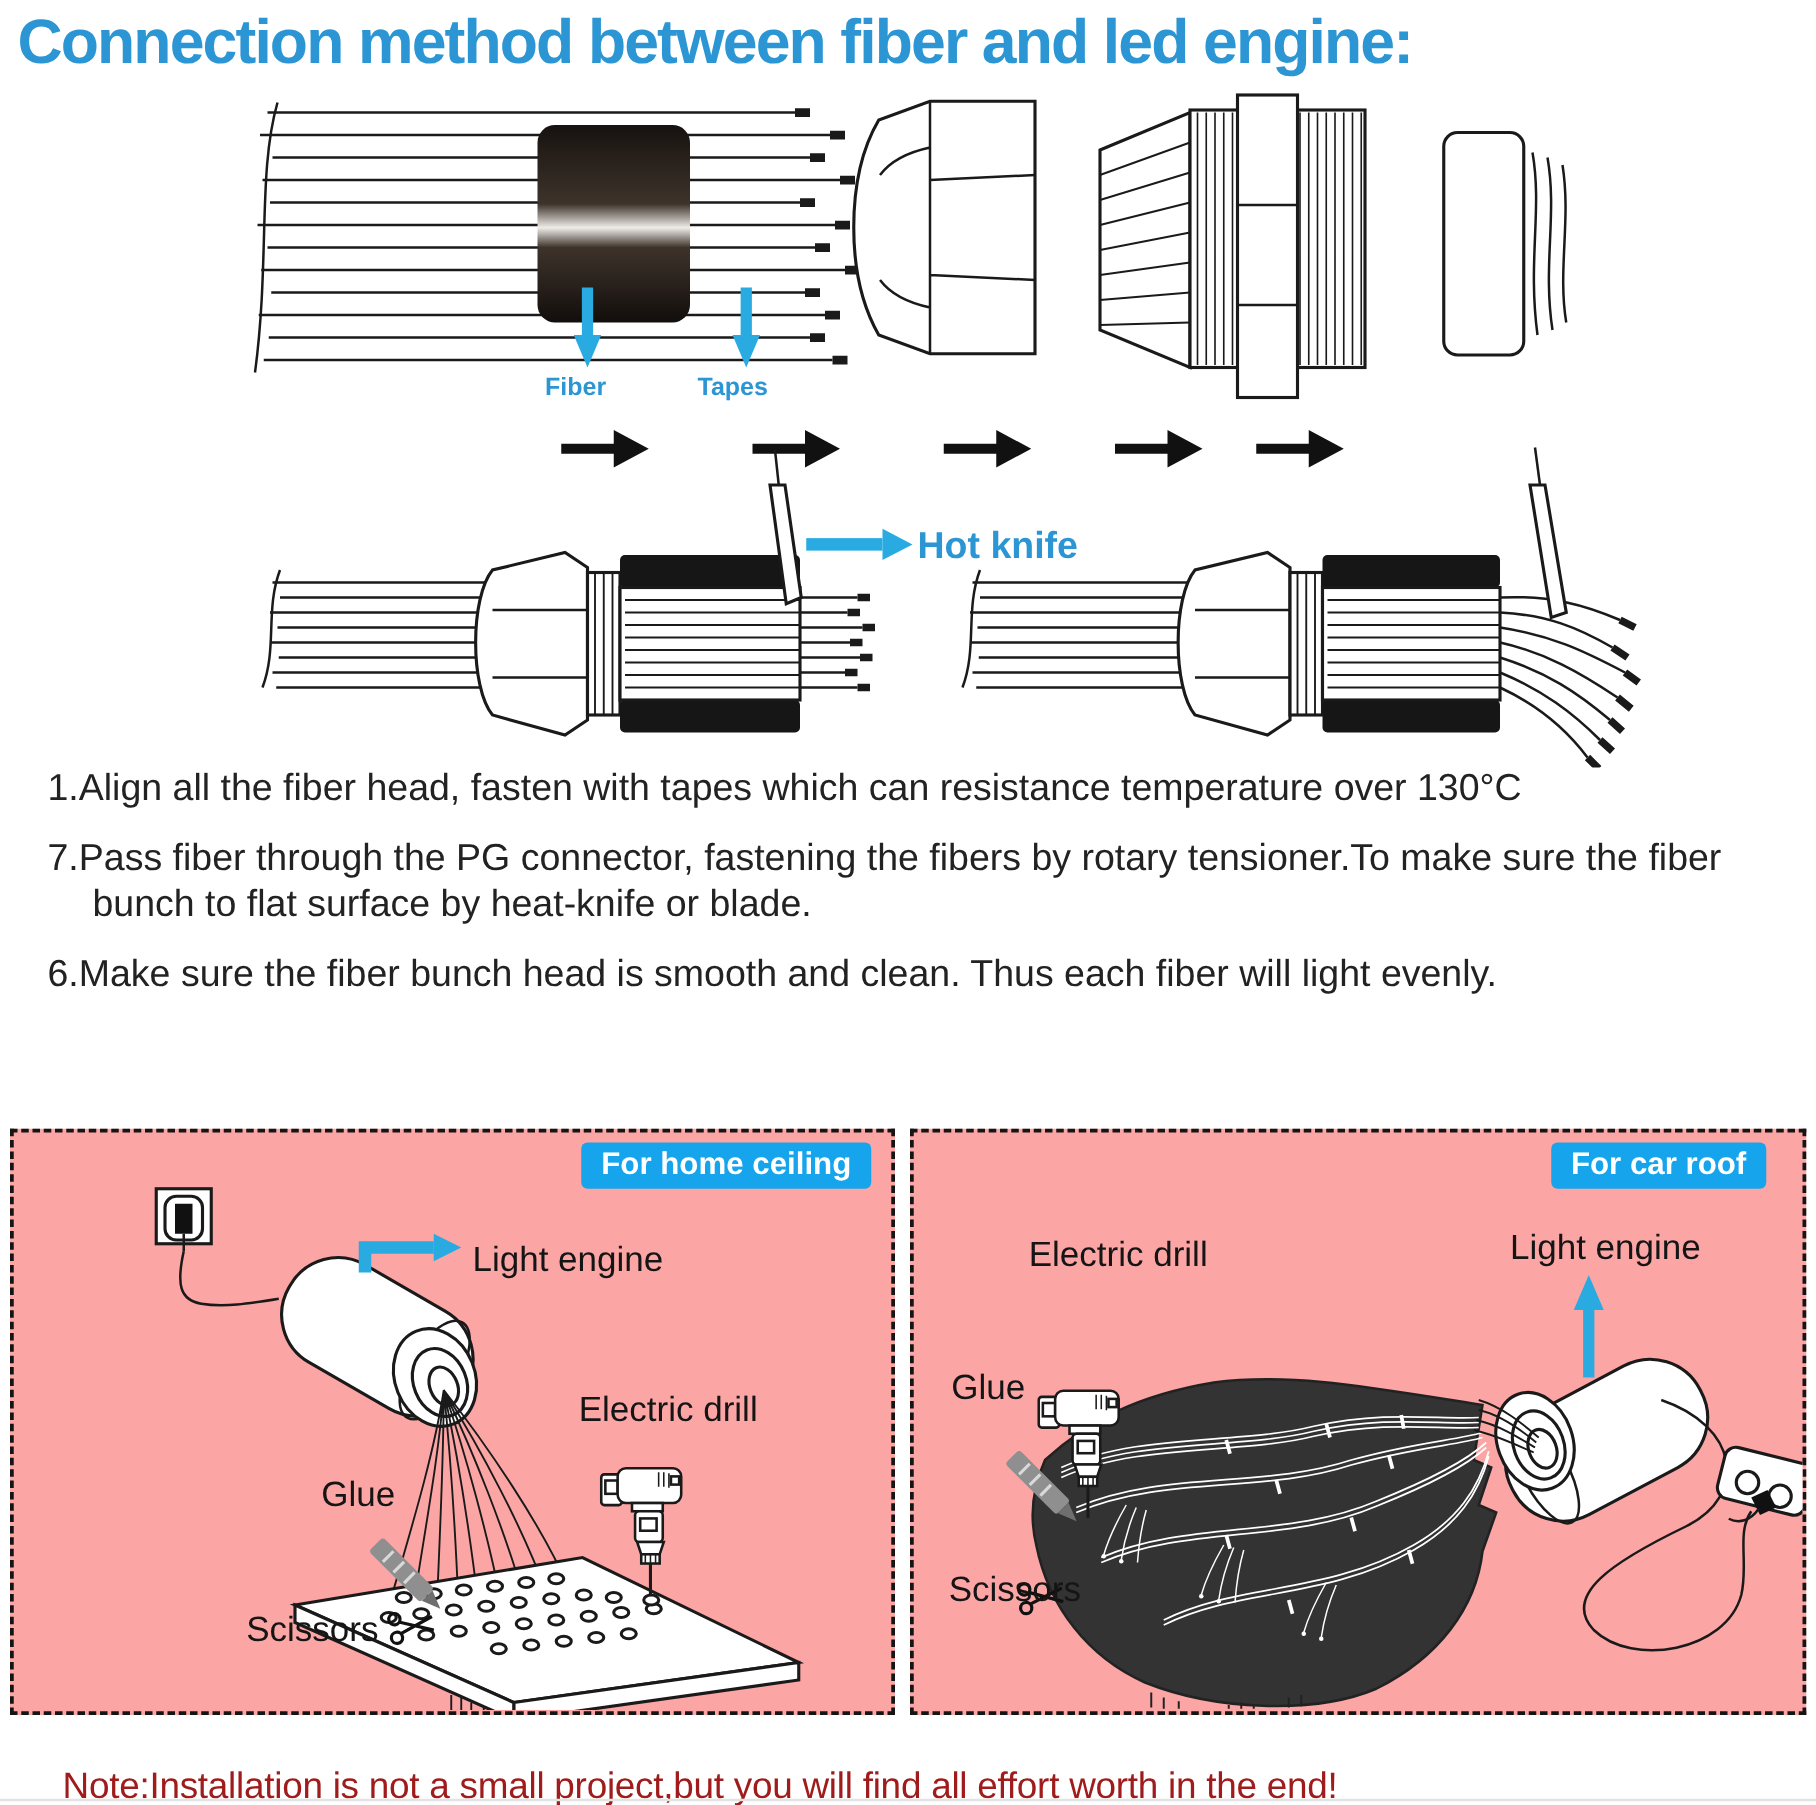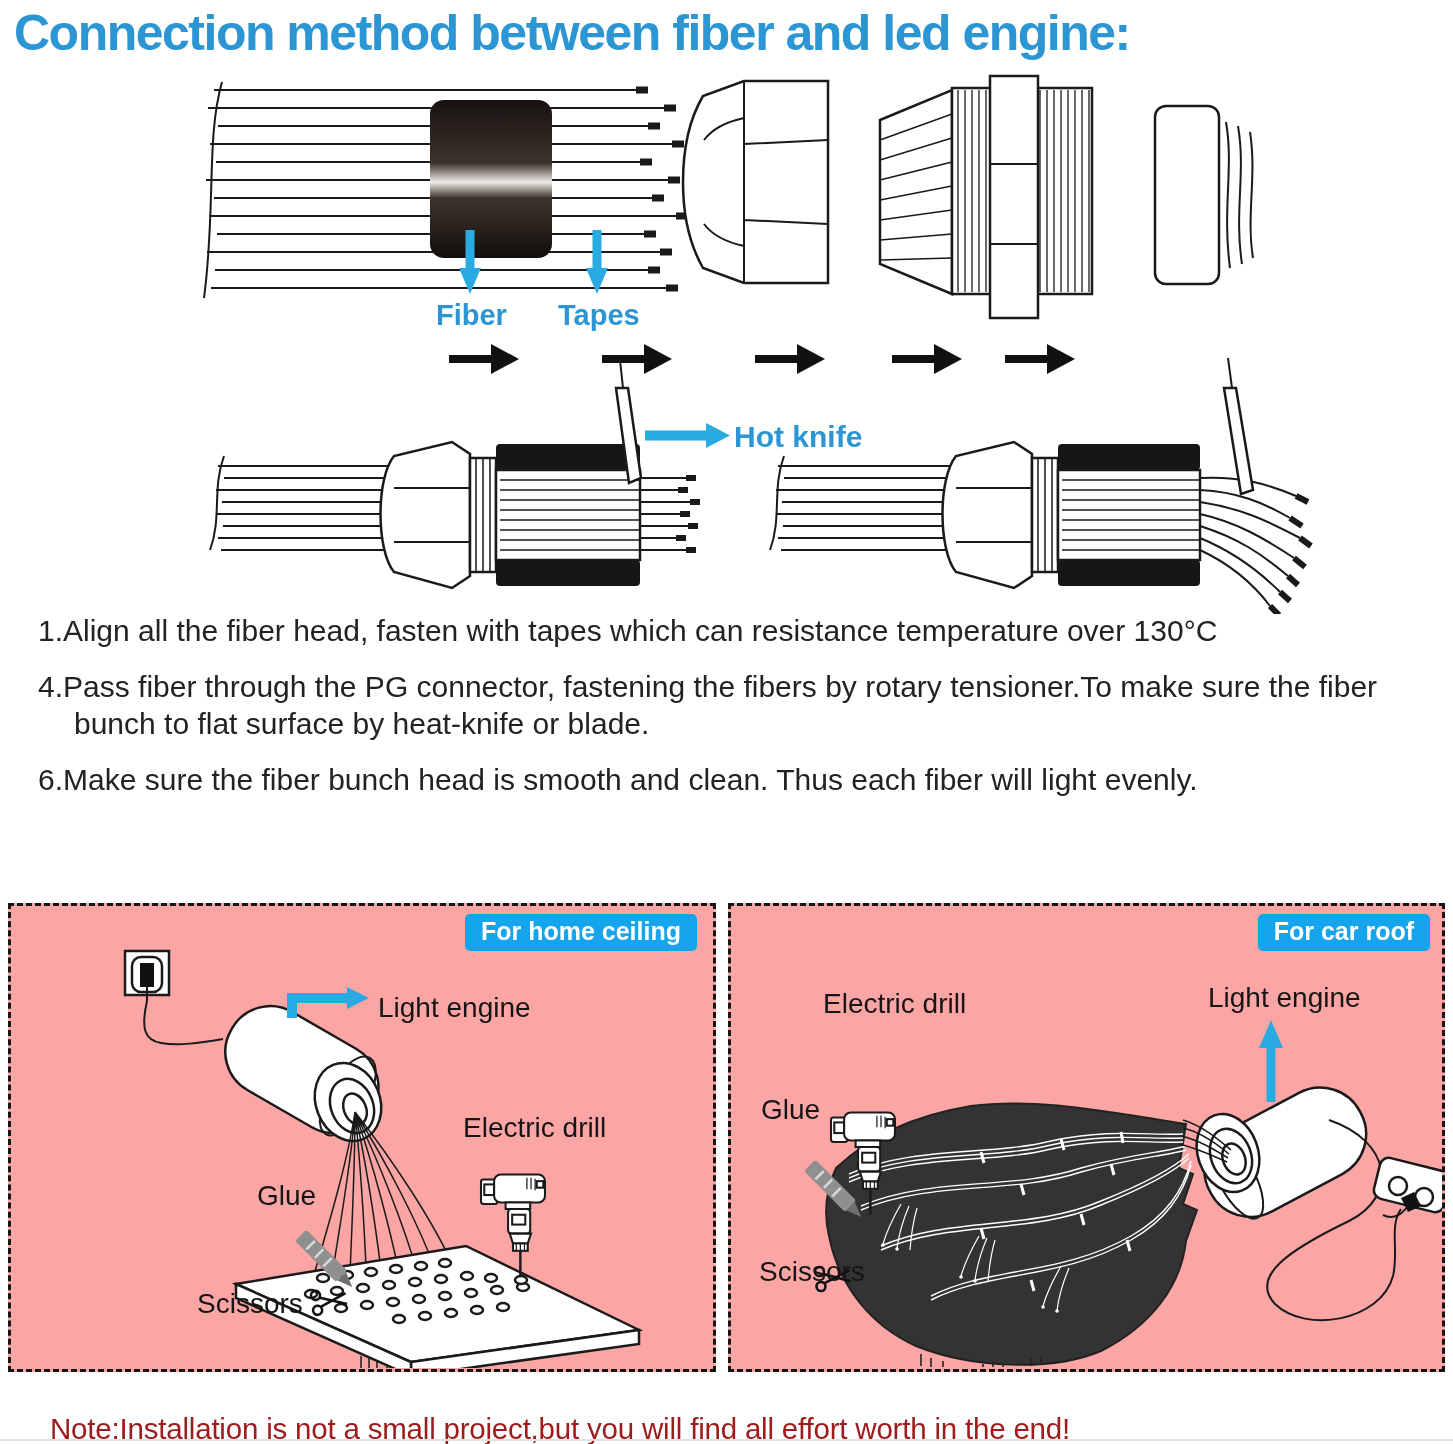--- a/index.html
+++ b/index.html
@@ -8,31 +8,31 @@
     --badge-blue:#16a5ec;
     --note-red:#a01c1c;
     --ink:#1a1a1a;
   }
   html,body{margin:0;padding:0;background:#ffffff;}
   body{width:1453px;height:1444px;position:relative;overflow:hidden;
        font-family:"Liberation Sans", sans-serif;color:var(--ink);}
   .abs{position:absolute;}
   .title{left:14px;top:4px;font-size:50px;font-weight:bold;color:var(--accent-blue);
          letter-spacing:-1.5px;white-space:nowrap;}
-  .fig-label{font-weight:bold;color:var(--accent-blue);font-size:29px;white-space:nowrap;}
+  .fig-label{font-weight:bold;color:var(--accent-blue);font-size:20px;white-space:nowrap;}
   .hotknife{font-size:30px;}
   .steps{left:38px;top:612px;width:1396px;font-size:30px;line-height:1.25;color:#222;}
   .step{padding-left:36px;text-indent:-36px;margin-bottom:18px;}
   .panel{border:3px dashed #151515;background:#fca5a5;box-sizing:border-box;}
   .panel-left{left:8px;top:903px;width:708px;height:469px;}
   .panel-right{left:728px;top:903px;width:717px;height:469px;}
   .badge{position:absolute;top:8px;background:var(--badge-blue);color:#fff;
          font-size:25px;font-weight:bold;padding:3px 16px 5px;border-radius:5px;white-space:nowrap;}
   .badge-home{right:16px;}
-  .badge-car{right:12px;padding-left:16px;}
+  .badge-car{right:29px;padding-left:16px;}
   .plabel{position:absolute;font-size:28px;color:#151515;white-space:nowrap;text-align:right;}
   .note{left:50px;top:1392px;width:1400px;font-size:29.5px;font-weight:normal;
         color:var(--note-red);letter-spacing:-0.2px;white-space:nowrap;margin-top:20px;}
   .hairline{left:0;top:1439px;width:1453px;height:2px;background:#e3e3e3;}
   svg{display:block;}
   .ln{stroke:var(--ink);stroke-width:2;fill:none;}
   .ln15{stroke:var(--ink);stroke-width:1.5;fill:none;}
   .shape{fill:#fff;stroke:var(--ink);stroke-width:2.5;}
 </style>
 </head>
@@ -161,21 +161,21 @@
     </g>
   </g>
 </svg>
 
 <div class="abs fig-label" style="left:436px;top:299px">Fiber</div>
 <div class="abs fig-label" style="left:558px;top:299px">Tapes</div>
 <div class="abs fig-label hotknife" style="left:734px;top:420px">Hot knife</div>
 
 <div class="abs steps">
   <div class="step">1.Align all the fiber head, fasten with tapes which can resistance temperature over 130°C</div>
-  <div class="step">4.Pass fiber through the PG connector, fastening the fibers by rotary tensioner.To make sure the fiber bunch to flat surface by heat-knife or blade.</div>
+  <div class="step">7.Pass fiber through the PG connector, fastening the fibers by rotary tensioner.To make sure the fiber bunch to flat surface by heat-knife or blade.</div>
   <div class="step">6.Make sure the fiber bunch head is smooth and clean. Thus each fiber will light evenly.</div>
 </div>
 
 <div class="abs panel panel-left">
   <div class="badge badge-home">For home ceiling</div>
 
   <svg width="702" height="462" viewBox="0 0 702 462">
 
     <g>
       <rect x="114" y="45" width="44" height="44" class="shape" stroke-width="2"></rect>

